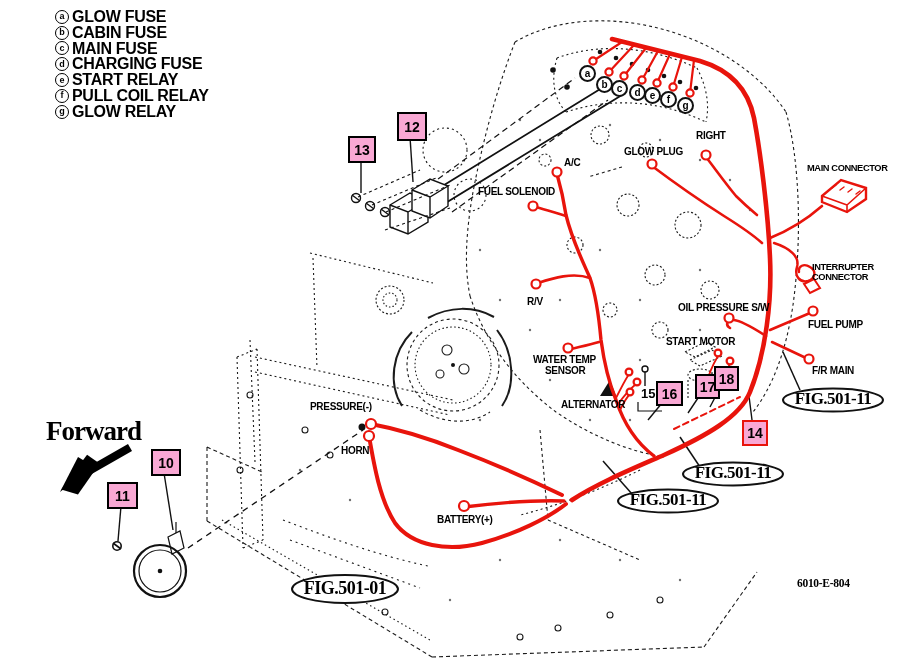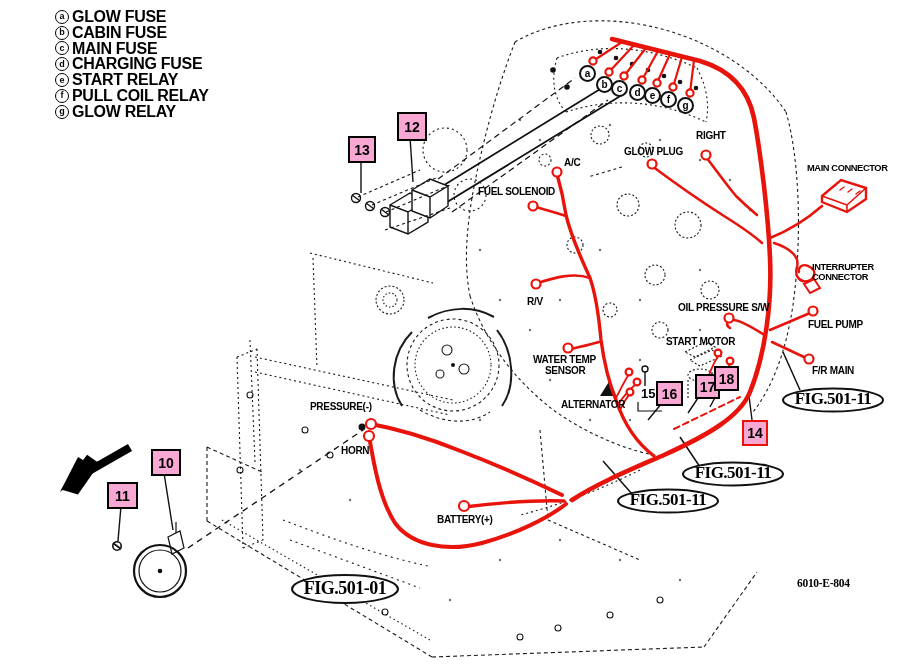--- a/index.html
+++ b/index.html
@@ -356,14 +356,15 @@
   <div class="numbox" style="left:656px;top:381px;width:23px;height:21px">16</div>
   <div class="numbox" style="left:695px;top:374px;width:21px;height:21px">17</div>
   <div class="numbox" style="left:714px;top:366px;width:21px;height:21px">18</div>
   <div class="plainnum" style="left:640px;top:386px">15</div>
 
   <div class="figref" style="left:833px;top:400px">FIG.501-11</div>
   <div class="figref" style="left:733px;top:474px">FIG.501-11</div>
   <div class="figref" style="left:668px;top:501px">FIG.501-11</div>
   <div class="figref big" style="left:345px;top:589px">FIG.501-01</div>
 
+  <div class="fwd">Forward</div>
   <div class="docnum">6010-E-804</div>
 </div>
 
 </body></html>

